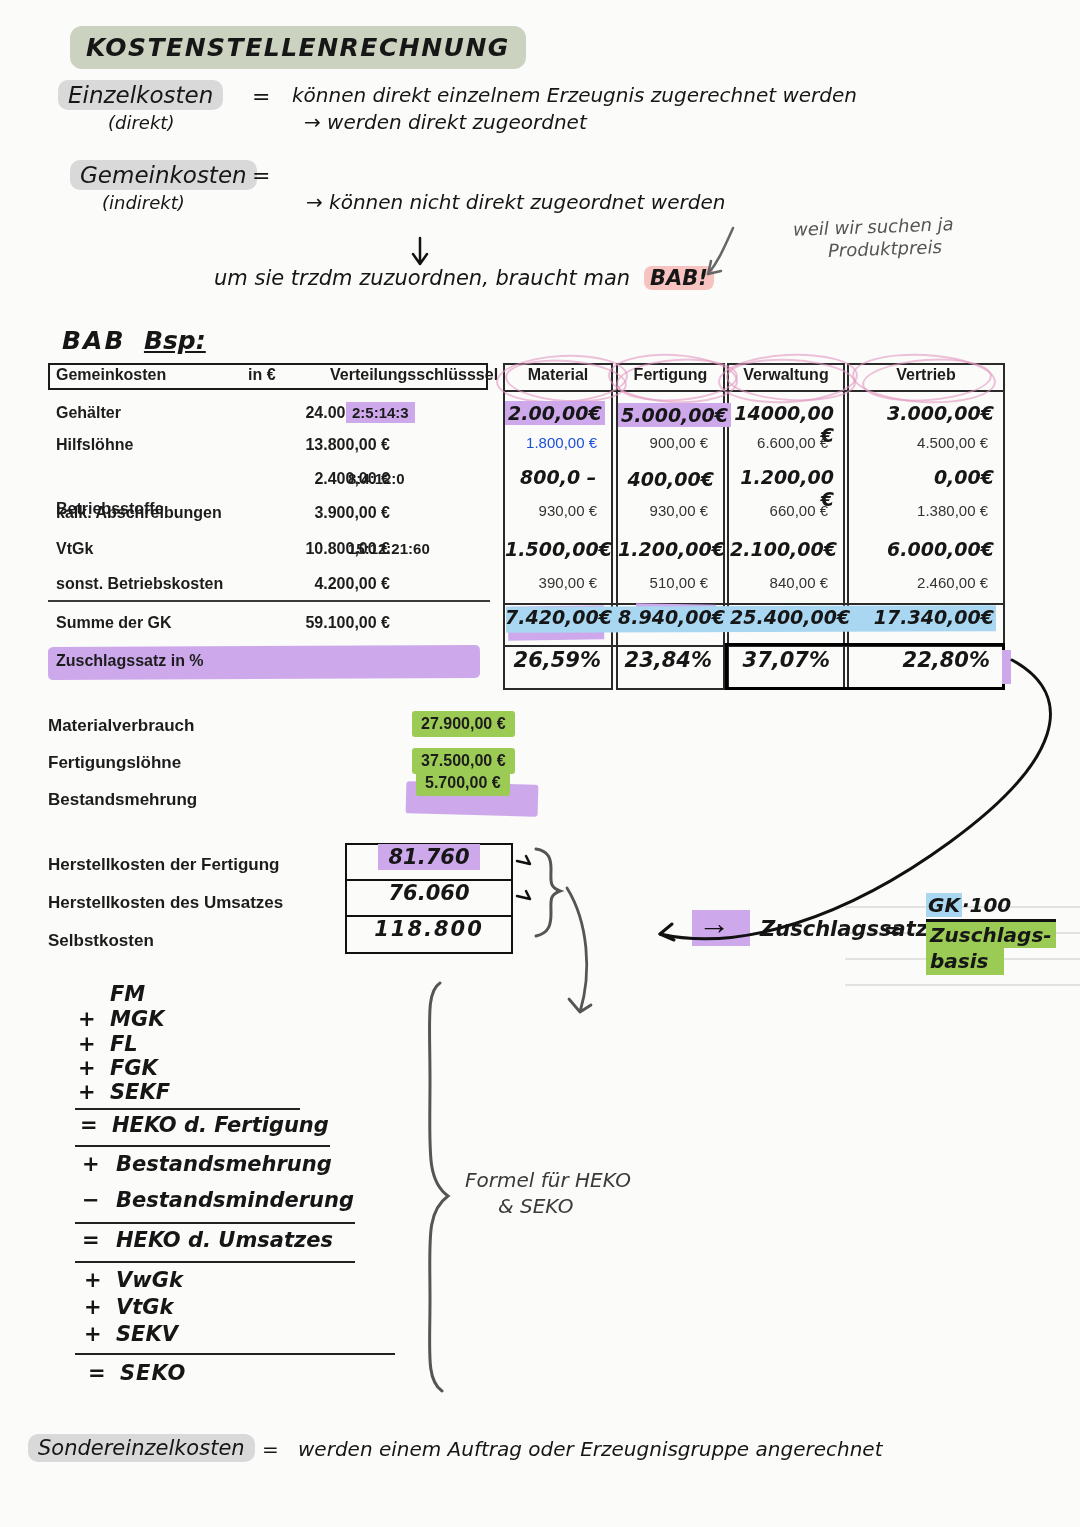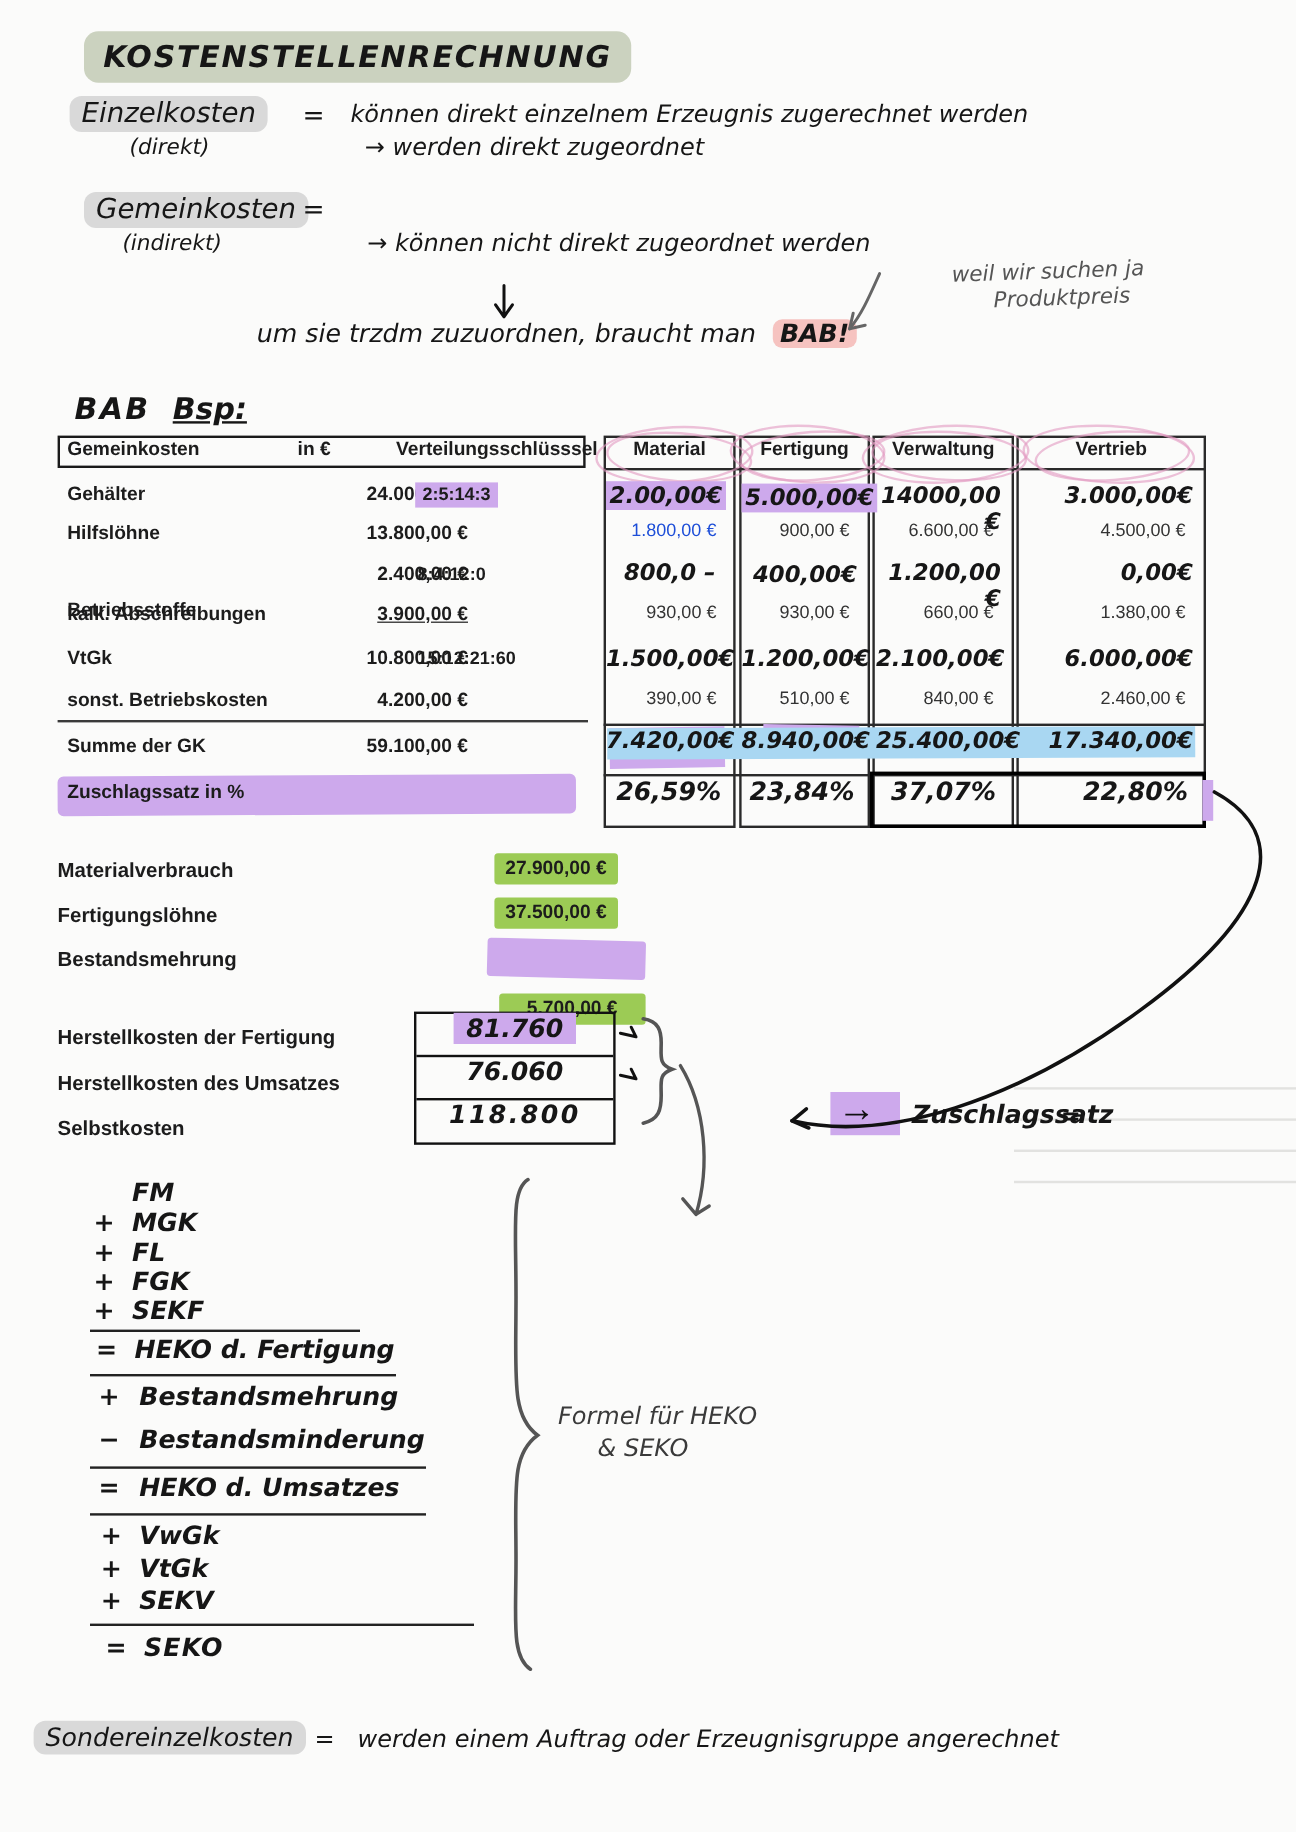--- a/index.html
+++ b/index.html
@@ -89,21 +89,21 @@
   <div class="abs pr hl-purple" style="left:346px;top:402px;font-size:15px;padding:2px 6px;">2:5:14:3</div>
 
   <div class="abs pr" style="left:56px;top:436px;font-size:16px;">Hilfslöhne</div>
   <div class="cell pr" style="left:230px;top:436px;width:160px;font-size:16px;">13.800,00 €</div>
 
   <div class="abs pr" style="left:56px;top:470px;font-size:16px;margin-top:30px;">Betriebsstoffe</div>
   <div class="cell pr" style="left:230px;top:470px;width:160px;font-size:16px;">2.400,00 €</div>
   <div class="abs pr" style="left:348px;top:470px;font-size:15px;">8:4:12:0</div>
 
   <div class="abs pr" style="left:56px;top:504px;font-size:16px;">kalk. Abschreibungen</div>
-  <div class="cell pr" style="left:230px;top:504px;width:160px;font-size:16px;text-decoration:underline;">3.900,00 €</div>
+  <div class="cell pr" style="left:230px;top:504px;width:160px;font-size:16px;">3.900,00 €</div>
 
   <div class="abs pr" style="left:56px;top:540px;font-size:16px;">VtGk</div>
   <div class="cell pr" style="left:230px;top:540px;width:160px;font-size:16px;">10.800,00 €</div>
   <div class="abs pr" style="left:348px;top:540px;font-size:15px;">15:12:21:60</div>
 
   <div class="abs pr" style="left:56px;top:575px;font-size:16px;">sonst. Betriebskosten</div>
   <div class="cell pr" style="left:230px;top:575px;width:160px;font-size:16px;">4.200,00 €</div>
 
   <div class="abs" style="left:48px;top:600px;width:442px;height:2px;background:#3a3a3a;"></div>
 
@@ -155,21 +155,21 @@
   <div class="cell hw" style="left:618px;top:648px;width:94px;font-size:21px;font-weight:bold;">23,84%</div>
   <div class="cell hw" style="left:730px;top:648px;width:100px;font-size:21px;font-weight:bold;">37,07%</div>
   <div class="cell hw" style="left:852px;top:648px;width:138px;font-size:21px;font-weight:bold;">22,80%</div>
 
   <div class="abs pr" style="left:48px;top:716px;font-size:17px;">Materialverbrauch</div>
   <div class="abs pr hl-green" style="left:412px;top:711px;font-size:16px;padding:4px 9px;border-radius:3px;">27.900,00 €</div>
   <div class="abs pr" style="left:48px;top:753px;font-size:17px;">Fertigungslöhne</div>
   <div class="abs pr hl-green" style="left:412px;top:748px;font-size:16px;padding:4px 9px;border-radius:3px;">37.500,00 €</div>
   <div class="abs pr" style="left:48px;top:790px;font-size:17px;">Bestandsmehrung</div>
   <div class="abs hl-purple" style="left:406px;top:783px;width:132px;height:32px;transform:rotate(1.5deg);border-radius:3px;"></div>
-  <div class="abs pr hl-green" style="left:416px;top:828px;font-size:16px;padding:4px 23px;border-radius:3px;">5.700,00 €</div>
+  <div class="abs pr hl-green" style="left:416px;top:770px;font-size:16px;padding:4px 9px;border-radius:3px;">5.700,00 €</div>
 
   <div class="abs pr" style="left:48px;top:855px;font-size:17px;">Herstellkosten der Fertigung</div>
   <div class="abs pr" style="left:48px;top:893px;font-size:17px;">Herstellkosten des Umsatzes</div>
   <div class="abs pr" style="left:48px;top:931px;font-size:17px;">Selbstkosten</div>
   <div class="abs" style="left:345px;top:843px;width:168px;height:111px;border:2.5px solid #111;box-sizing:border-box;">
     <div style="height:36px;border-bottom:2.5px solid #111;box-sizing:border-box;text-align:center;">
       <span class="hw hl-purple" style="font-size:21px;font-weight:bold;padding:1px 10px;">81.760</span>
     </div>
     <div style="height:36px;border-bottom:2.5px solid #111;box-sizing:border-box;text-align:center;">
       <span class="hw" style="font-size:21px;font-weight:bold;">76.060</span>
@@ -181,20 +181,27 @@
 
   <div class="faint" style="left:845px;top:906px;width:235px;"></div>
   <div class="faint" style="left:845px;top:932px;width:235px;"></div>
   <div class="faint" style="left:845px;top:958px;width:235px;"></div>
   <div class="faint" style="left:845px;top:984px;width:235px;"></div>
 
   <div class="abs hl-purple" style="left:692px;top:910px;width:58px;height:36px;"></div>
   <div class="abs" style="left:698px;top:905px;font-size:32px;color:#111;font-weight:bold;">→</div>
   <div class="abs hw" style="left:760px;top:917px;font-size:21px;font-weight:bold;">Zuschlagssatz</div>
   <div class="abs hw" style="left:884px;top:918px;font-size:20px;font-weight:bold;">=</div>
+  <div class="abs" style="left:926px;top:893px;">
+    <div style="border-bottom:3px solid #111;padding:0 2px 2px 0;white-space:nowrap;">
+      <span class="hw hl-blue" style="font-size:20px;font-weight:bold;padding:0 2px;">GK</span><span class="hw" style="font-size:20px;font-weight:bold;">·100</span>
+    </div>
+    <div class="hw hl-green" style="font-size:20px;font-weight:bold;width:fit-content;padding:1px 4px;">Zuschlags-</div>
+    <div class="hw hl-green" style="font-size:20px;font-weight:bold;width:fit-content;padding:1px 16px 2px 4px;">basis</div>
+  </div>
 
   <div class="abs hw" style="left:110px;top:982px;font-size:21px;font-weight:bold;">FM</div>
   <div class="abs hw" style="left:78px;top:1007px;font-size:21px;font-weight:bold;">+</div>
   <div class="abs hw" style="left:110px;top:1007px;font-size:21px;font-weight:bold;">MGK</div>
   <div class="abs hw" style="left:78px;top:1032px;font-size:21px;font-weight:bold;">+</div>
   <div class="abs hw" style="left:110px;top:1032px;font-size:21px;font-weight:bold;">FL</div>
   <div class="abs hw" style="left:78px;top:1056px;font-size:21px;font-weight:bold;">+</div>
   <div class="abs hw" style="left:110px;top:1056px;font-size:21px;font-weight:bold;">FGK</div>
   <div class="abs hw" style="left:78px;top:1080px;font-size:21px;font-weight:bold;">+</div>
   <div class="abs hw" style="left:110px;top:1080px;font-size:21px;font-weight:bold;">SEKF</div>

